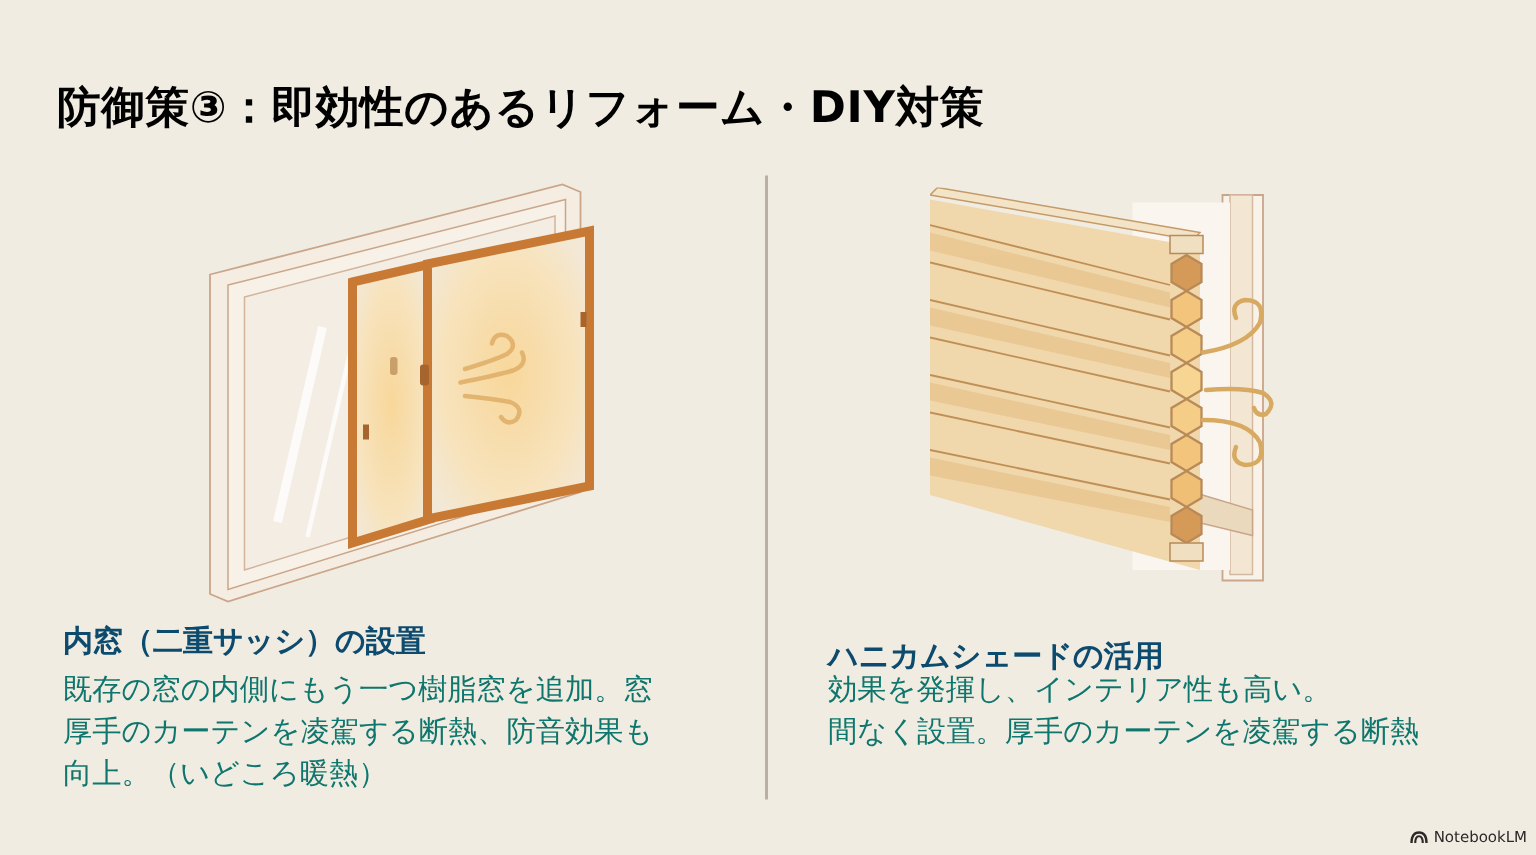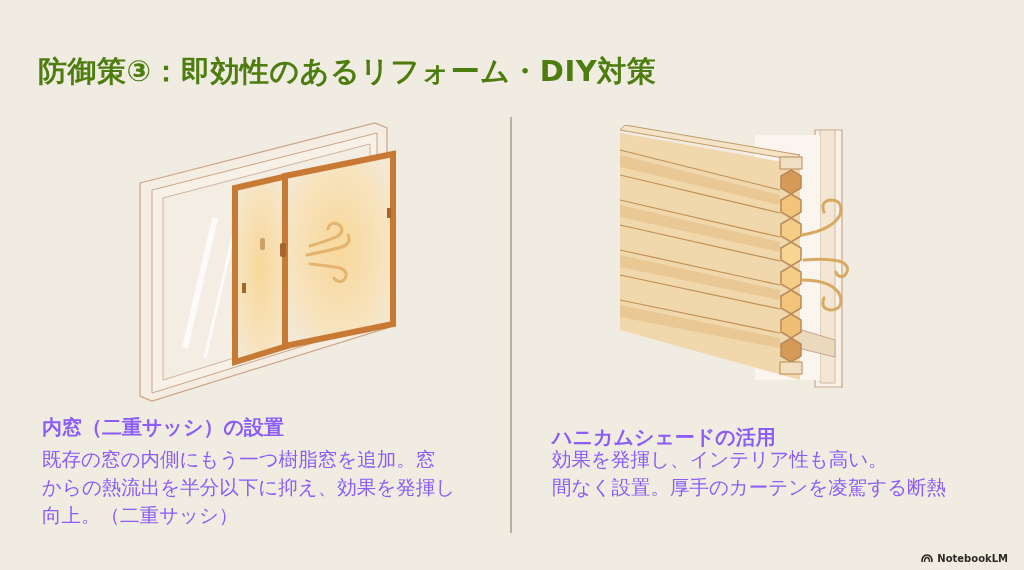--- a/index.html
+++ b/index.html
@@ -6,39 +6,39 @@
   body {
     width:1024px; height:570px; overflow:hidden;
     background:#f1ece1;
     font-family:"DejaVu Sans", sans-serif;
     position:relative;
     color:#1c1a17;
   }
   .title {
     position:absolute; left:38px; top:52px;
     font-size:29px; font-weight:bold; letter-spacing:0.5px;
-    color:#4d7c0f; white-space:nowrap;
+    color:#000000; white-space:nowrap;
   }
   .divider {
     position:absolute; left:510px; top:117px; width:2px; height:416px;
     background:#b9b0a3;
   }
   .panel { position:absolute; top:0; }
   .illus { position:absolute; }
   .heading {
-    position:absolute; font-size:20px; font-weight:bold; color:#8b5cf6;
+    position:absolute; font-size:20px; font-weight:bold; color:#0c4a6e;
     white-space:nowrap;
   }
   .desc {
-    position:absolute; font-size:19.5px; line-height:28px; color:#8b5cf6;
+    position:absolute; font-size:19.5px; line-height:28px; color:#0f766e;
     white-space:nowrap;
   }
   .brand {
-    position:absolute; right:16px; bottom:6px;
-    font-size:10px; font-weight:bold; color:#2c2a28;
+    position:absolute; right:6px; bottom:6px;
+    font-size:10px; font-weight:normal; color:#2c2a28;
     display:flex; align-items:center; gap:4px;
   }
 </style>
 </head>
 <body>
 
 <div class="title">防御策③：即効性のあるリフォーム・DIY対策</div>
 
 <div class="panel">
   <svg class="illus" style="left:125px;top:118px" width="275" height="285" viewBox="0 0 275 285">
@@ -68,22 +68,22 @@
 
     <g fill="none" stroke="#e2b46f" stroke-width="3" stroke-linecap="round">
       <path d="M185,128 q20,-6 28,-10 q8,-6 0,-12 q-8,-3 -10,5"></path>
       <path d="M182,137 q25,-5 35,-8 q10,-4 6,-12"></path>
       <path d="M185,146 q20,2 30,4 q10,4 4,12 q-6,4 -10,-2"></path>
     </g>
   </svg>
   <div class="heading" style="left:42px;top:414px">内窓（二重サッシ）の設置</div>
   <div class="desc" style="left:42px;top:446px">
     <div>既存の窓の内側にもう一つ樹脂窓を追加。窓</div>
-    <div>からの熱流出を半分以下に抑え、効果を発揮し</div>
-    <div>向上。（二重サッシ）</div>
+    <div>厚手のカーテンを凌駕する断熱、防音効果も</div>
+    <div>向上。（いどころ暖熱）</div>
   </div>
 </div>
 
 <div class="divider"></div>
 
 <div class="panel">
   <svg class="illus" style="left:620px;top:125px" width="270" height="270" viewBox="0 0 270 270">
 
     <polygon points="195,5 222,5 222,262 195,262" fill="#f8f2e8" stroke="#c9a58a" stroke-width="1.2"></polygon>
     <polygon points="200,5 215,5 215,258 200,258" fill="#f3e7d4" stroke="#d4b9a1"></polygon>

